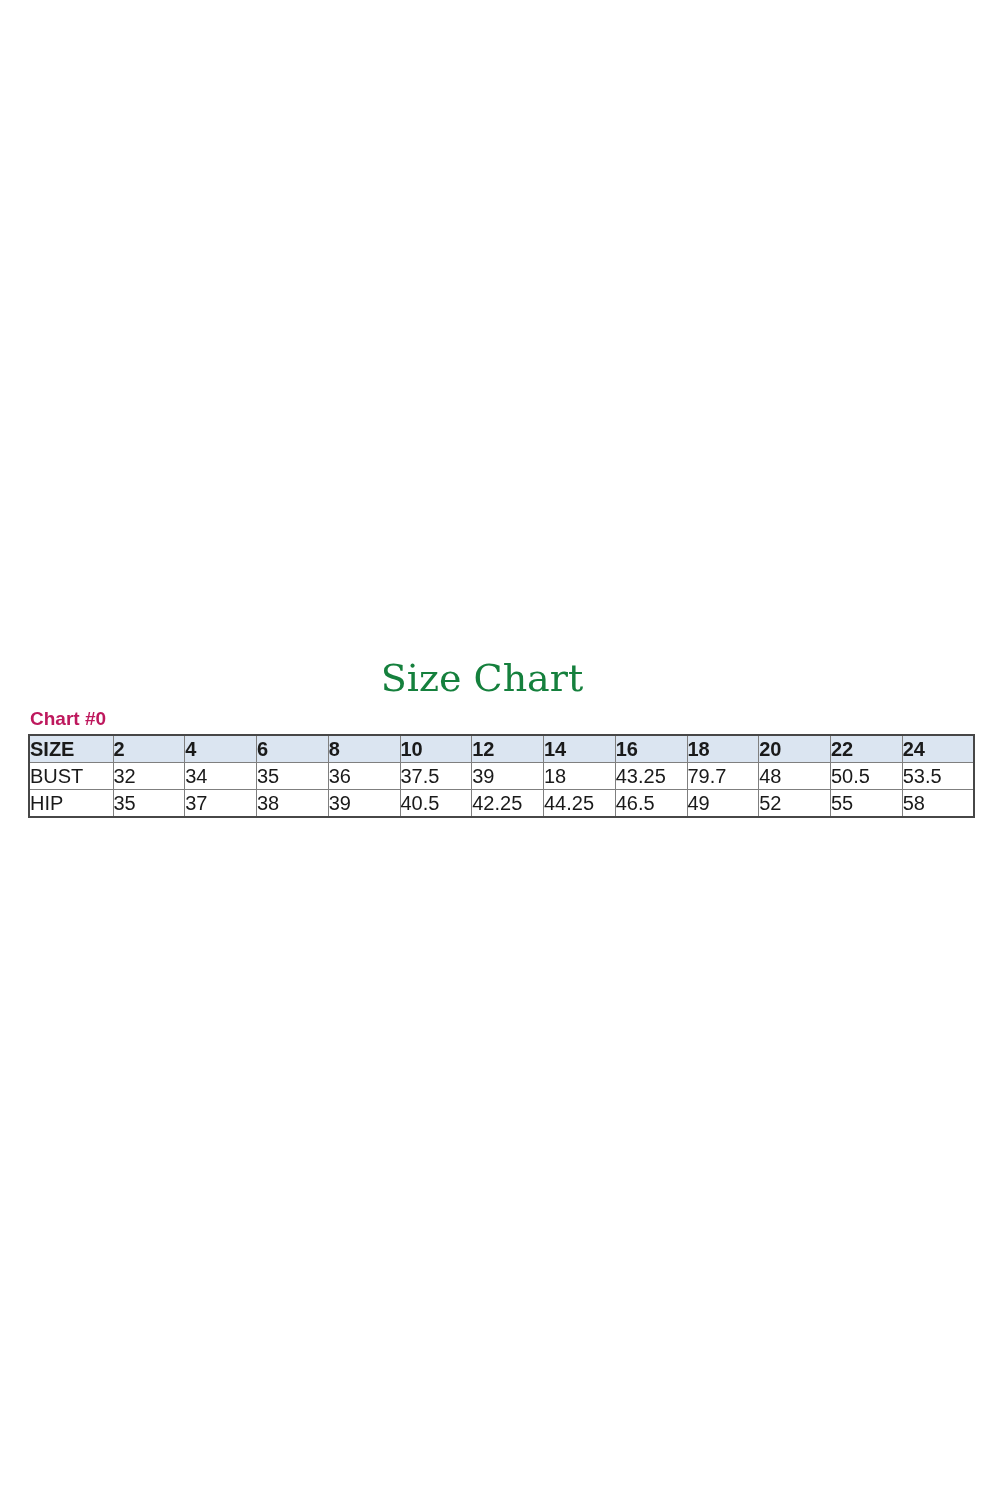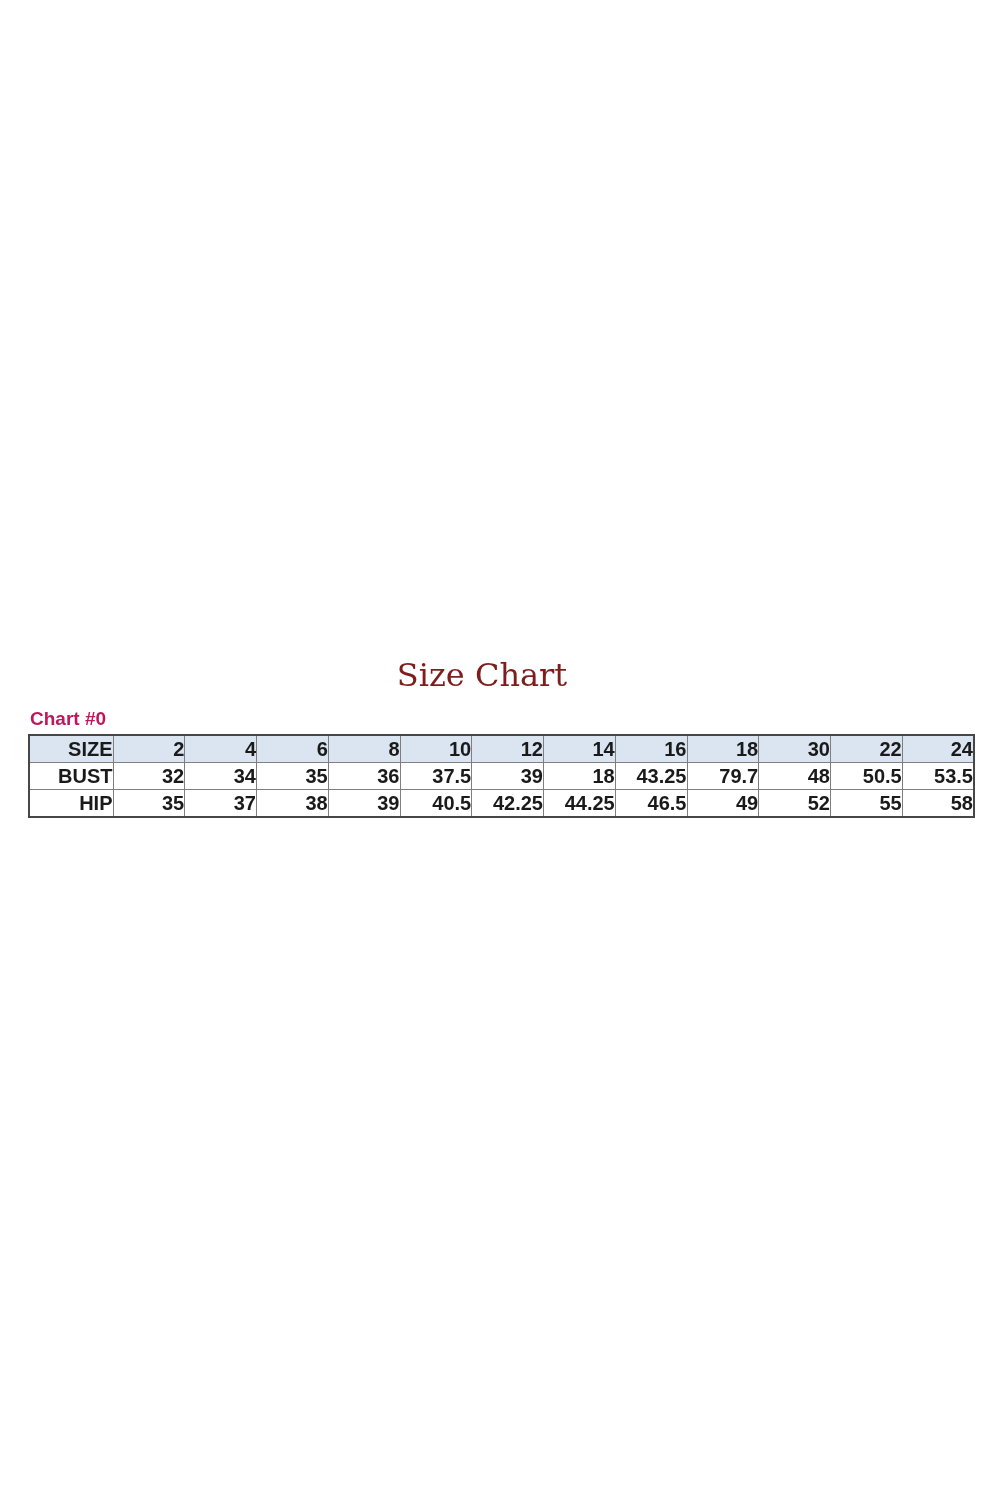--- a/index.html
+++ b/index.html
@@ -13,23 +13,23 @@
   }
   .page-title {
     position: absolute;
     top: 659px;
     left: 0;
     width: 964px;
     margin: 0;
     text-align: center;
     font-family: "DejaVu Serif", serif;
     font-weight: 400;
-    font-size: 32px;
+    font-size: 38px;
     line-height: 1;
-    color: #7f1d1d;
+    color: #15803d;
   }
   .chart-label {
     position: absolute;
     top: 709px;
     left: 30px;
     font-size: 19px;
     font-weight: 700;
     line-height: 1;
     color: #be185d;
   }
@@ -37,35 +37,35 @@
     position: absolute;
     top: 734px;
     left: 28px;
     width: 947px;
     border-collapse: collapse;
     table-layout: fixed;
     border: 2px solid #474747;
   }
   .size-table th, .size-table td {
     border: 1px solid #7f7f7f;
-    text-align: right;
+    text-align: left;
     vertical-align: middle;
     height: 26px;
     padding: 0;
     font-size: 20px;
     overflow: hidden;
     white-space: nowrap;
   }
   .size-table thead th {
     background: #dbe5f1;
     font-weight: 700;
   }
   .size-table tbody th, .size-table tbody td {
     background: #ffffff;
-    font-weight: 700;
+    font-weight: 400;
   }
   col.size-col { width: 84px; }
 </style>
 </head>
 <body>
 
 <h1 class="page-title">Size Chart</h1>
 
 <div class="chart-label">Chart #0</div>
 
@@ -90,21 +90,21 @@
         <th>SIZE</th>
         <th>2</th>
         <th>4</th>
         <th>6</th>
         <th>8</th>
         <th>10</th>
         <th>12</th>
         <th>14</th>
         <th>16</th>
         <th>18</th>
-        <th>30</th>
+        <th>20</th>
         <th>22</th>
         <th>24</th>
       </tr>
   </thead>
   <tbody id="table-body">
       <tr>
         <td>BUST</td>
         <td>32</td>
         <td>34</td>
         <td>35</td>

